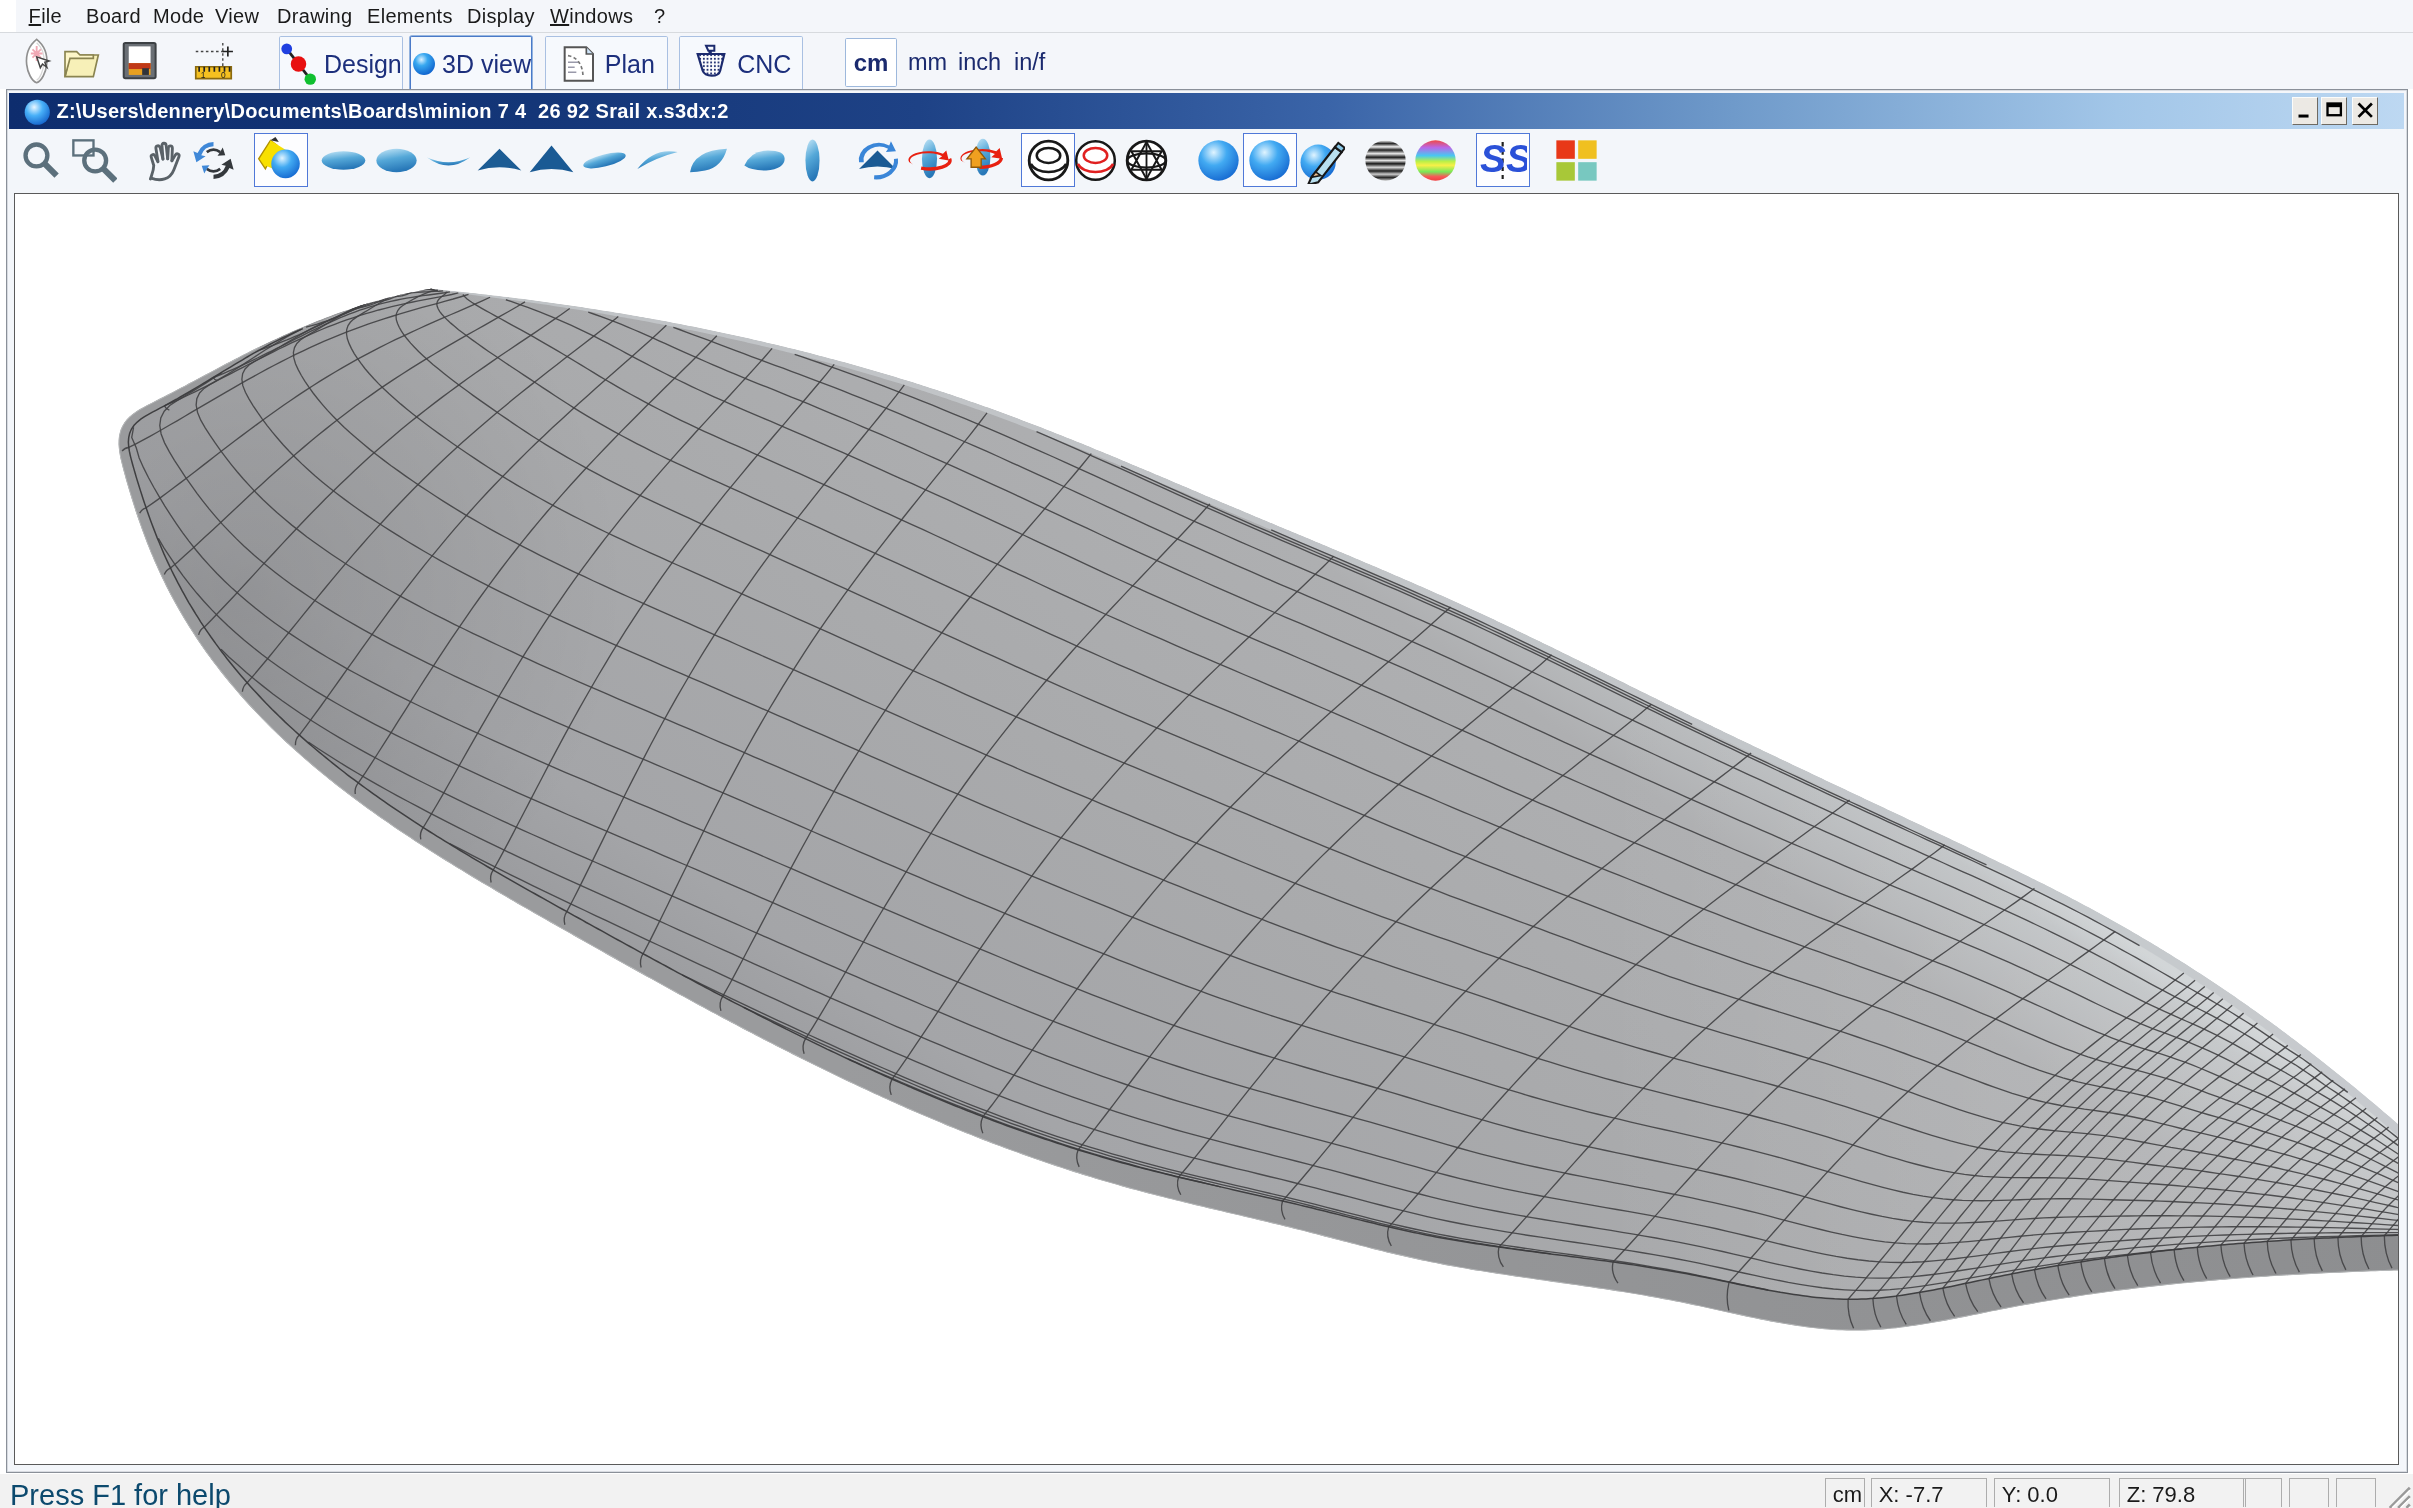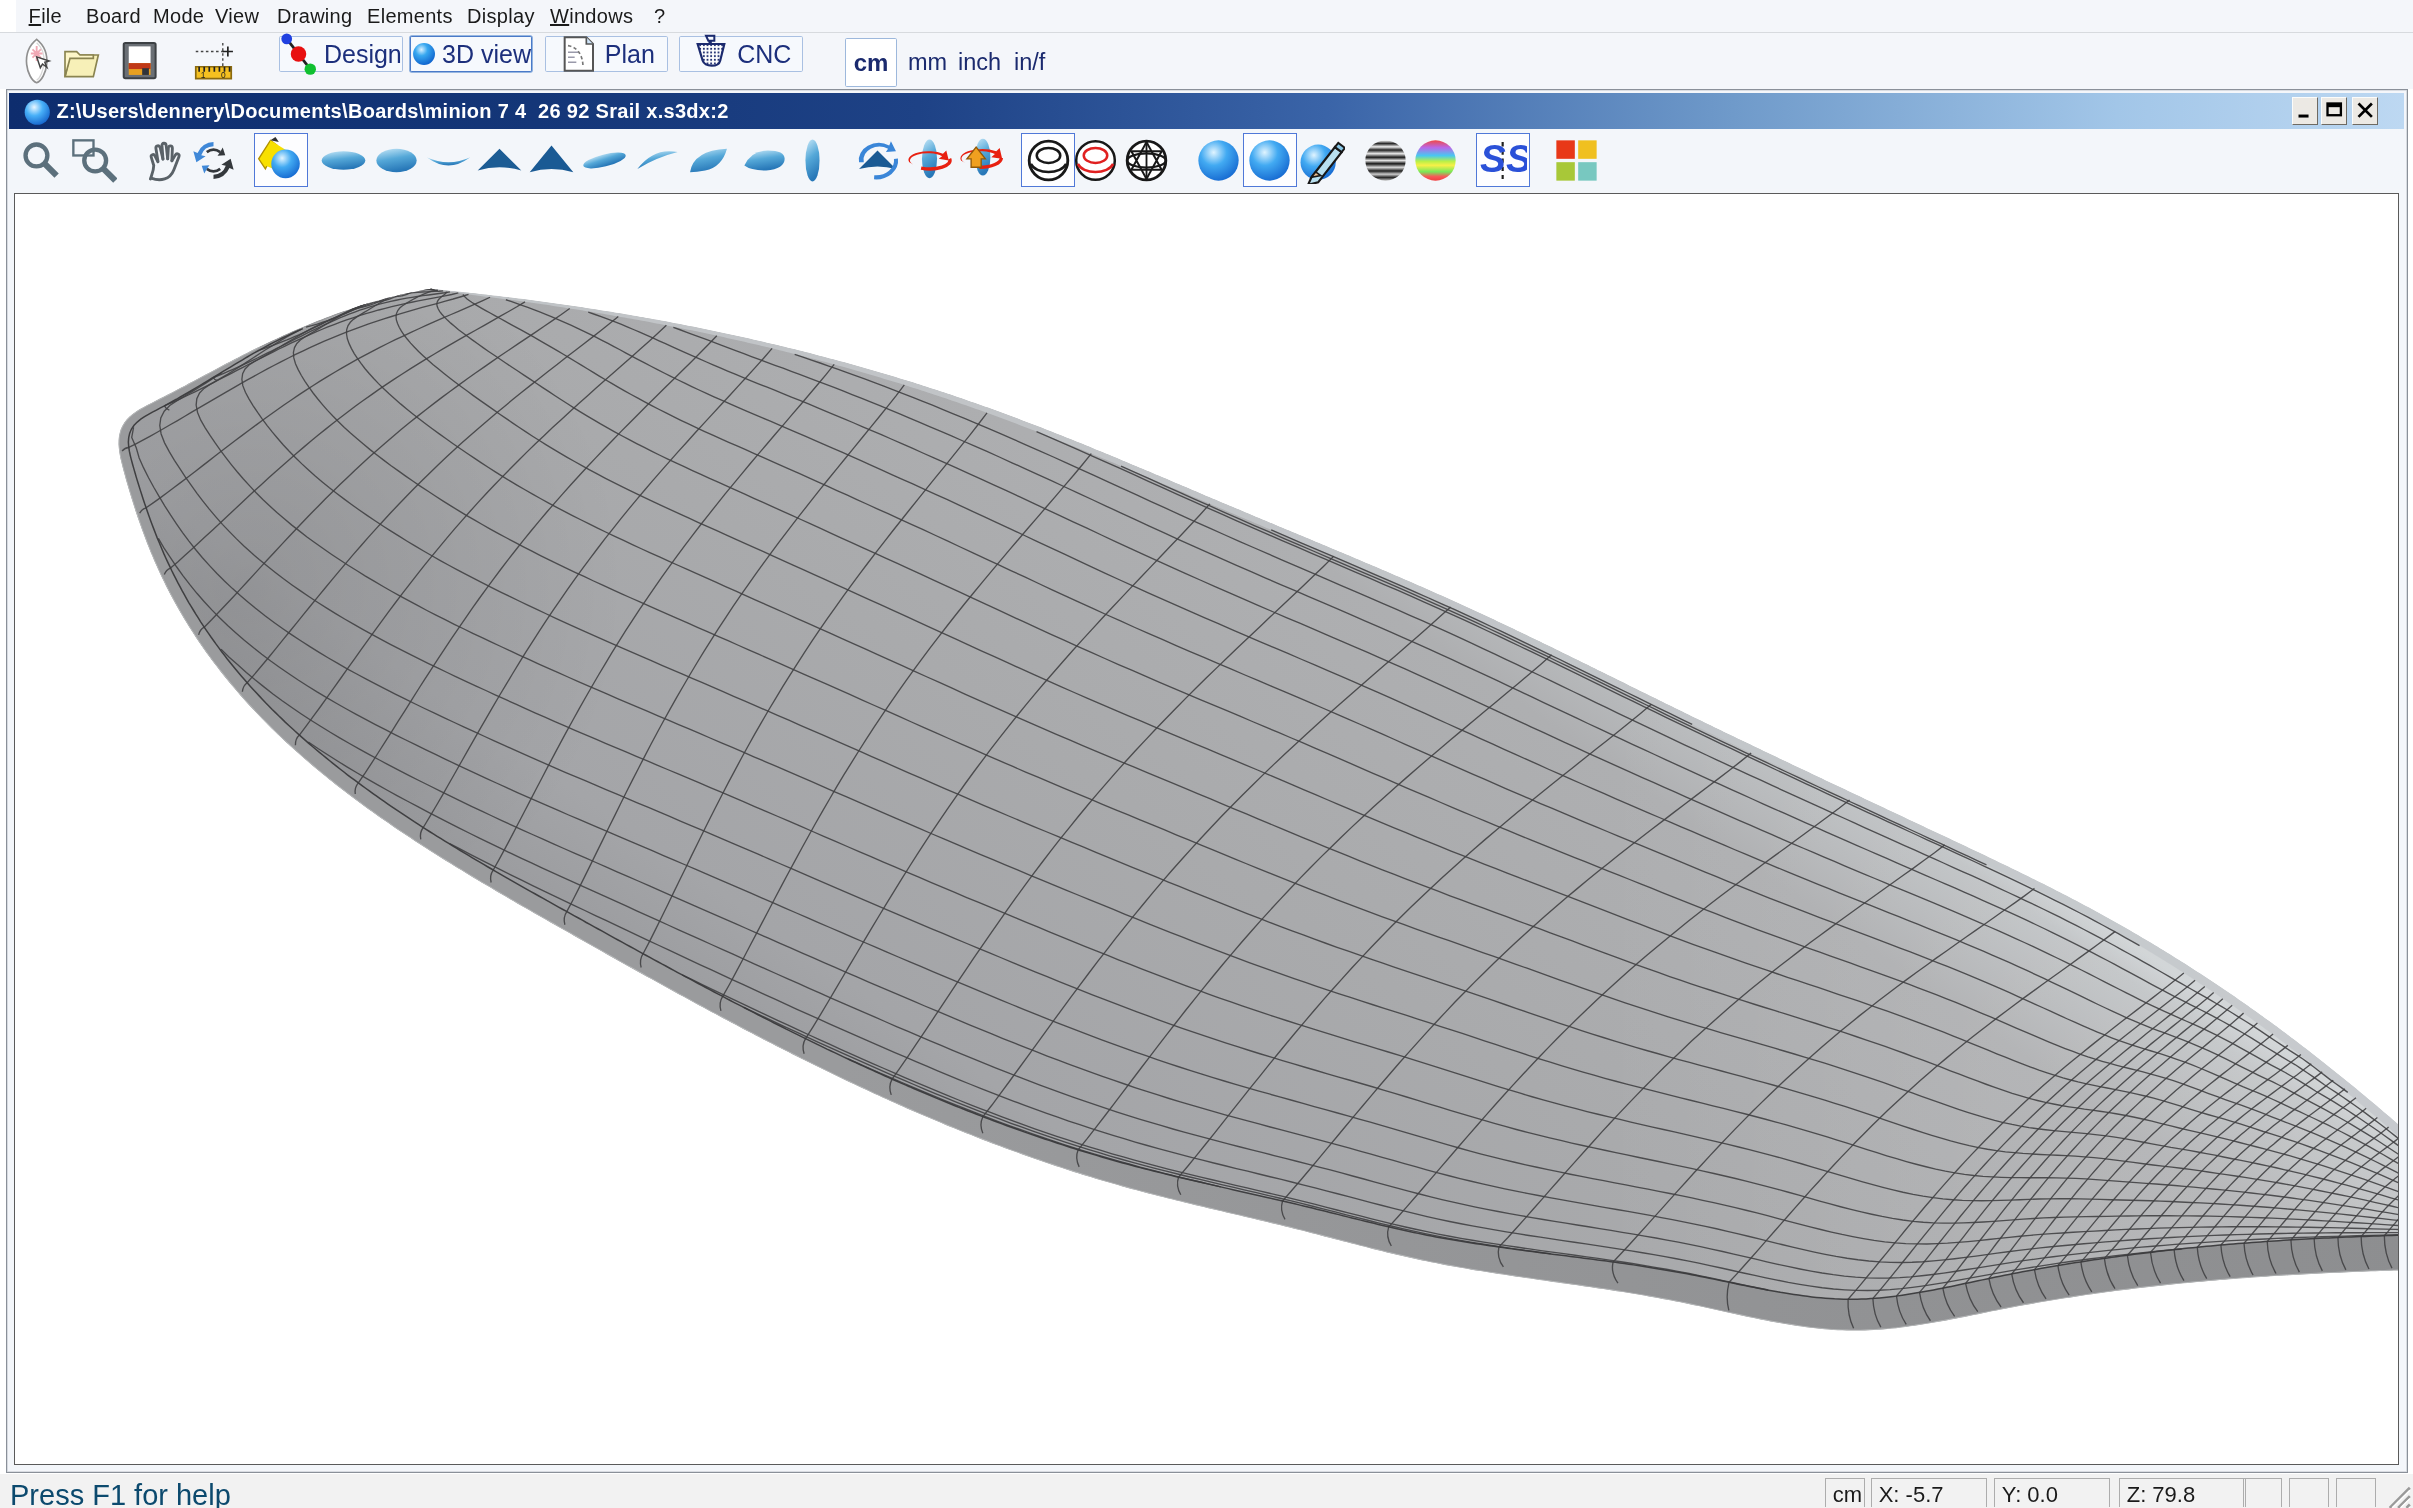--- a/index.html
+++ b/index.html
@@ -1,20 +1,20 @@
 <!DOCTYPE html>
 <html style="font-size:13.4px"><head><meta charset="utf-8">
 <style>
 *{margin:0;padding:0;box-sizing:border-box}
 html,body{width:2413px;height:1508px;overflow:hidden;background:#fff;
   font-family:"Liberation Sans",sans-serif;-webkit-font-smoothing:antialiased}
 #menubar{position:absolute;left:16px;top:0;width:2413px;height:32px;background:#f4f6fa;}
 #menubar .mi{position:absolute;top:5px;font-size:20px;color:#1a1a1a;letter-spacing:0.3px}
 #toolbar1{position:absolute;left:0;top:32px;width:2413px;height:57px;background:#f4f6fa;border-top:0.8px solid #d7dade;}
-.tbtn{position:absolute;top:3.4px;height:36px;border:1.7px solid #a9c0e2;border-radius:1.7px;background:#f6f9fd;
+.tbtn{position:absolute;top:3.4px;height:56px;border:1.7px solid #a9c0e2;border-radius:1.7px;background:#f6f9fd;
   display:flex;align-items:center;justify-content:center;font-size:25px;color:#1c2f7c;white-space:nowrap;}
 .ubtn{position:absolute;top:5px;height:49px;border:1.7px solid #9db8dc;border-radius:1.7px;background:#f6f9fd;
   display:flex;align-items:center;justify-content:center;font-size:24px;color:#222;}
 .utext{position:absolute;top:5px;height:49px;display:flex;align-items:center;font-size:23.5px;color:#1b2a6e;}
 #mdiwin{position:absolute;left:5.9px;top:89px;width:2402px;height:1384px;background:#f4f6fa;
   border:0.8px solid #8a9099;box-shadow:inset 0 0 0 0.8px #cfd4da;}
 #titlebar{position:absolute;left:2.5px;top:2.5px;right:2.5px;height:37px;
   background:linear-gradient(to right,#0e2d6e 0%,#143678 22%,#1e4286 38%,#3a64a8 55%,#6f9aca 72%,#a2c6e8 88%,#bdd8f2 100%);text-align:center;}
 #titlebar .ttext{position:absolute;left:47px;top:7.5px;font-size:20px;font-weight:bold;color:#ffffff;letter-spacing:0.3px}
 .wbtn{position:absolute;top:4.2px;width:26px;height:28px;background:#ece9e4;border:1.7px solid;
@@ -825,21 +825,21 @@
 <path d="M362.6 392.2L357.7 394.3L352.7 396.6L347.8 398.8L342.9 401.2L338.1 403.5L333.2 406.0L328.4 408.4L323.6 410.9L318.8 413.5L314.1 416.1L309.3 418.7L304.6 421.3L299.9 424.0L295.2 426.7L290.6 429.5L285.9 432.2L281.3 435.0L276.6 437.8L272.0 440.6L267.4 443.4L262.7 446.2L258.1 449.0L253.5 451.8L248.9 454.6L244.3 457.4L239.6 460.2L235.0 463.0L230.3 465.8L225.7 468.5L221.0 471.2L216.3 473.9L211.6 476.6L206.8 479.2L202.1 481.8L197.3 484.4L192.6 486.9L187.8 489.5L183.0 492.0L178.3 494.7L173.6 497.4L169.1 500.4L164.9 503.8L161.1 507.6L158.0 512.1L155.9 517.0L154.7 522.3L154.3 527.7L154.7 533.1L155.5 538.5L156.6 543.8L157.9 549.0L159.3 554.2L160.8 559.4L162.3 564.6L163.8 569.8L165.4 575.0L167.0 580.2L168.6 585.3L170.3 590.5L171.9 595.6L173.6 600.8L175.4 605.9L177.2 611.0L179.0 616.1L180.8 621.2L182.7 626.3L184.6 631.3L186.6 636.4L188.5 641.4L190.6 646.4L192.7 651.4L194.8 656.4L196.9 661.4L199.1 666.3L201.4 671.2L203.7 676.1L206.0 681.0L208.4 685.8L210.9 690.7L213.3 695.5L215.9 700.3L218.4 705.0L221.1 709.8L223.7 714.5L226.4 719.2L229.2 723.8L232.0 728.4L234.8 733.1L237.7 737.6L240.6 742.2L243.6 746.7L246.6 751.2L249.7 755.7L252.7 760.1L255.9 764.5L259.0 768.9L262.3 773.3L265.5 777.6L268.8 781.9L272.1 786.2L275.5 790.4L278.9 794.6L282.3 798.8L285.8 803.0L289.3 807.1L292.8 811.2L296.4 815.3L300.0 819.3L303.6 823.3L307.3 827.3L311.0 831.2L314.7 835.2L318.4 839.1L322.2 842.9L326.0 846.8L329.9 850.6L333.7 854.4L337.6 858.1L341.5 861.9L345.5 865.6L349.5 869.3L353.4 872.9L357.5 876.5L361.5 880.1L365.6 883.7L369.6 887.3L373.7 890.8L377.9 894.3L382.0 897.8L386.2 901.2L390.4 904.7L394.6 908.1L398.8 911.5L403.0 914.8L407.3 918.2L411.6 921.5L415.8 924.8L420.2 928.1L424.5 931.3L428.8 934.5L433.2 937.7L437.5 940.9L441.9 944.1L446.3 947.3L450.7 950.4L455.2 953.5L459.6 956.6L464.1 959.7L468.5 962.7L473.0 965.8L477.5 968.8L482.0 971.8L486.5 974.8L491.0 977.8L495.5 980.8L500.1 983.7L504.6 986.6L509.2 989.6L513.7 992.5L518.3 995.4L522.9 998.2L527.5 1001.1L532.1 1003.9L536.7 1006.8L541.3 1009.6L545.9 1012.4L550.5 1015.2L555.2 1018.0L559.8 1020.8L564.5 1023.6L569.1 1026.3L573.8 1029.1L578.4 1031.8L583.1 1034.6L587.8 1037.3L592.5 1040.0L597.2 1042.7L601.8 1045.4L606.5 1048.1L611.2 1050.8L615.9 1053.5L620.6 1056.2L625.3 1058.8L630.0 1061.5L634.8 1064.2L639.5 1066.8L644.2 1069.5L648.9 1072.1L653.6 1074.8L658.4 1077.4L663.1 1080.0L667.8 1082.7L672.5 1085.3L677.3 1087.9L682.0 1090.6L686.7 1093.2L691.5 1095.8L696.2 1098.4L700.9 1101.1L705.7 1103.7L710.4 1106.3L715.1 1108.9L719.9 1111.5L724.6 1114.2L729.3 1116.8L734.1 1119.4L738.8 1122.0L743.6 1124.6L748.3 1127.2L753.0 1129.8L757.8 1132.4L762.5 1135.0L767.3 1137.6L772.0 1140.2L776.8 1142.8L781.5 1145.4L786.3 1148.0L791.0 1150.6L795.8 1153.1L800.6 1155.7L805.3 1158.3L810.1 1160.9L814.8 1163.4L819.6 1166.0L824.4 1168.5L829.2 1171.1L833.9 1173.6L838.7 1176.2L843.5 1178.7L848.3 1181.3L853.0 1183.8L857.8 1186.3L862.6 1188.8L867.4 1191.3L872.2 1193.9L877.0 1196.4L881.8 1198.9L886.6 1201.3L891.4 1203.8L896.2 1206.3L901.0 1208.8L905.8 1211.3L910.7 1213.7L915.5 1216.2L920.3 1218.6L925.1 1221.1L930.0 1223.5L934.8 1225.9L939.6 1228.4L944.5 1230.8L949.3 1233.2L954.2 1235.6L959.0 1238.0L963.9 1240.4L968.7 1242.7L973.6 1245.1L978.5 1247.5L983.4 1249.8L988.2 1252.2L993.1 1254.5L998.0 1256.8L1002.9 1259.1L1007.8 1261.5L1012.7 1263.8L1017.6 1266.1L1022.5 1268.3L1027.4 1270.6L1032.3 1272.9L1037.2 1275.1L1042.2 1277.4L1047.1 1279.6L1052.0 1281.8L1056.9 1284.1L1061.9 1286.3L1066.8 1288.5L1071.8 1290.6L1076.7 1292.8L1081.7 1295.0L1086.7 1297.1L1091.6 1299.3L1096.6 1301.4L1101.6 1303.5L1106.6 1305.6L1111.6 1307.7L1116.6 1309.8L1121.6 1311.9L1126.6 1313.9L1131.6 1316.0L1136.6 1318.0L1141.6 1320.1L1146.6 1322.1L1151.6 1324.1L1156.7 1326.1L1161.7 1328.0L1166.8 1330.0L1171.8 1331.9L1176.9 1333.9L1181.9 1335.8L1187.0 1337.7L1192.0 1339.6L1197.1 1341.5L1202.2 1343.4L1207.3 1345.2L1212.4 1347.0L1217.5 1348.9L1222.6 1350.7L1227.7 1352.5L1232.8 1354.3L1237.9 1356.0L1243.0 1357.8L1248.1 1359.5L1253.3 1361.2L1258.4 1362.9L1263.5 1364.6L1268.7 1366.3L1273.8 1368.0L1279.0 1369.6L1284.2 1371.2L1289.3 1372.9L1294.5 1374.5L1299.7 1376.0L1304.8 1377.6L1310.0 1379.1L1315.2 1380.7L1320.4 1382.2L1325.6 1383.7L1330.8 1385.2L1336.0 1386.6L1341.2 1388.1L1346.5 1389.5L1351.7 1390.9L1356.9 1392.3L1362.1 1393.7L1367.4 1395.1L1372.6 1396.4L1377.9 1397.7L1383.1 1399.0L1388.4 1400.3L1393.6 1401.6L1398.9 1402.9L1404.1 1404.2L1409.4 1405.4L1414.7 1406.7L1419.9 1407.9L1425.2 1409.2L1430.5 1410.4L1435.8 1411.6L1441.0 1412.8L1446.3 1414.0L1451.6 1415.2L1456.9 1416.4L1462.1 1417.6L1467.4 1418.8L1472.7 1420.0L1478.0 1421.2L1483.2 1422.4L1488.5 1423.6L1493.8 1424.8L1499.1 1426.0L1504.4 1427.2L1509.6 1428.4L1514.9 1429.6L1520.2 1430.8L1525.5 1432.0L1530.7 1433.2L1536.0 1434.4L1541.3 1435.7L1546.5 1436.9L1551.8 1438.2L1557.1 1439.4L1562.3 1440.7L1567.6 1442.0L1572.8 1443.3L1578.1 1444.6L1583.3 1445.9L1588.6 1447.2L1593.8 1448.5L1599.1 1449.8L1604.3 1451.2L1609.6 1452.5L1614.8 1453.8L1620.1 1455.1L1625.3 1456.4L1630.6 1457.7L1635.8 1459.0L1641.1 1460.2L1646.4 1461.5L1651.6 1462.8L1656.9 1464.0L1662.2 1465.2L1667.4 1466.5L1672.7 1467.6L1678.0 1468.8L1683.3 1470.0L1688.6 1471.1L1693.9 1472.2L1699.2 1473.3L1704.5 1474.4L1709.8 1475.4L1715.1 1476.4L1720.4 1477.4L1725.7 1478.4L1731.1 1479.3L1736.4 1480.2L1741.7 1481.1L1747.1 1482.0L1752.4 1482.9L1757.8 1483.7L1763.1 1484.5L1768.5 1485.3L1773.8 1486.1L1779.2 1486.9L1784.5 1487.7L1789.9 1488.5L1795.2 1489.2L1800.6 1490.0L1806.0 1490.7L1811.3 1491.4L1816.7 1492.1L1822.1 1492.8L1827.4 1493.5L1832.8 1494.2L1838.2 1494.9L1843.5 1495.6L1848.9 1496.3L1854.3 1497.0L1859.6 1497.6L1865.0 1498.3L1870.4 1499.0L1875.7 1499.7L1881.1 1500.4L1886.5 1501.1L1891.8 1501.8L1897.2 1502.5L1902.6 1503.2L1907.9 1503.9L1913.3 1504.6L1918.7 1505.3L1924.0 1506.0L1929.4 1506.8L1934.7 1507.5L1940.1 1508.3L1945.4 1509.1L1950.8 1509.8L1956.2 1510.6L1961.5 1511.5L1966.9 1512.3L1972.2 1513.1L1977.5 1514.0L1982.9 1514.9L1988.2 1515.8L1993.5 1516.7L1998.9 1517.6L2004.2 1518.5L2009.5 1519.5L2014.8 1520.5L2020.2 1521.5L2025.5 1522.5L2030.8 1523.6L2036.1 1524.7L2041.4 1525.7L2046.7 1526.8L2052.0 1527.9L2057.3 1529.0L2062.6 1530.1L2067.9 1531.2L2073.2 1532.3L2078.5 1533.4L2083.8 1534.5L2089.1 1535.5L2094.4 1536.6L2099.7 1537.6L2105.0 1538.7L2110.3 1539.7L2115.7 1540.7L2121.0 1541.6L2126.3 1542.6L2131.7 1543.4L2137.0 1544.3L2142.3 1545.1L2147.7 1545.9L2153.1 1546.6L2158.4 1547.3L2163.8 1548.0L2169.2 1548.6L2174.6 1549.1L2180.0 1549.5L2185.4 1549.9L2190.8 1550.3L2196.2 1550.5L2201.6 1550.7L2207.0 1550.8L2212.4 1550.8L2217.8 1550.8L2223.2 1550.6L2228.6 1550.4L2234.0 1550.0L2239.4 1549.7L2244.8 1549.2L2250.2 1548.7L2255.6 1548.1L2260.9 1547.5L2266.3 1546.8L2271.7 1546.0L2277.0 1545.2L2282.4 1544.4L2287.7 1543.5L2293.0 1542.6L2298.4 1541.7L2303.7 1540.7L2309.0 1539.7L2314.3 1538.7L2319.6 1537.6L2324.9 1536.5L2330.2 1535.5L2335.5 1534.4L2340.8 1533.3L2346.1 1532.1L2351.4 1531.0L2356.7 1529.9L2362.0 1528.8L2367.3 1527.7L2372.6 1526.6L2377.9 1525.5L2383.2 1524.4L2388.5 1523.3L2393.8 1522.2L2399.1 1521.2L2404.4 1520.1L2409.7 1519.1L2415.1 1518.1L2420.4 1517.1L2425.7 1516.1L2431.0 1515.2L2436.4 1514.2L2441.7 1513.3L2447.0 1512.3L2452.3 1511.4L2457.7 1510.5L2463.0 1509.7L2468.4 1508.8L2473.7 1507.9L2479.1 1507.1L2484.4 1506.3L2489.7 1505.4L2495.1 1504.6L2500.5 1503.8L2505.8 1503.1L2511.2 1502.3L2516.5 1501.5L2521.9 1500.8L2527.2 1500.0L2532.6 1499.3L2538.0 1498.6L2543.3 1497.9L2548.7 1497.2L2554.1 1496.5L2559.4 1495.9L2564.8 1495.2L2570.2 1494.6L2575.6 1493.9L2580.9 1493.3L2586.3 1492.7L2591.7 1492.1L2597.1 1491.5L2602.4 1491.0L2607.8 1490.4L2613.2 1489.8L2618.6 1489.3L2624.0 1488.7L2629.4 1488.2L2634.7 1487.7L2640.1 1487.2L2645.5 1486.7L2650.9 1486.2L2656.3 1485.8L2661.7 1485.3L2667.1 1484.9L2672.5 1484.4L2677.9 1484.0L2683.3 1483.6L2688.7 1483.1L2694.1 1482.7L2699.5 1482.4L2704.9 1482.0L2710.3 1481.6L2715.7 1481.2L2721.1 1480.9L2726.5 1480.5L2731.9 1480.2L2737.3 1479.9L2742.7 1479.6L2748.1 1479.3L2753.5 1479.0L2758.9 1478.7L2764.3 1478.4L2769.7 1478.1L2775.1 1477.8L2780.5 1477.6L2785.9 1477.3L2791.3 1477.1L2796.7 1476.9L2802.1 1476.6L2807.5 1476.4L2812.9 1476.2L2818.3 1476.0L2823.7 1475.8L2829.1 1475.6L2834.5 1475.4L2840.0 1475.2L2845.4 1475.0L2850.8 1474.8L2856.2 1474.6L2861.6 1474.4L2867.0 1474.3L2872.4 1474.1L2877.8 1474.0L2883.2 1473.8L2888.6 1473.6L2894.0 1473.5L2899.5 1473.4L2904.9 1473.2L2910.3 1473.1L2915.7 1472.9L2921.1 1472.8L2926.5 1472.7L2931.9 1472.6L2937.3 1472.4L2942.7 1472.3L2948.1 1472.2L2953.5 1472.1L2959.0 1472.0L2964.4 1471.9L2969.8 1471.8L2975.2 1471.6L2980.6 1471.5L2986.0 1471.4L2991.4 1471.3L2996.8 1471.2L3002.2 1471.1L3007.7 1471.0L3013.1 1471.0L3018.5 1470.9L3023.9 1470.8L3029.3 1470.7L3034.7 1470.6L3040.1 1470.5L3045.5 1470.4L3050.9 1470.3L3056.3 1470.2L3061.8 1470.1L3067.2 1470.0L3072.6 1469.9L3078.0 1469.9L3083.4 1469.8L3088.8 1469.7L3094.2 1469.6L3099.6 1469.5L3105.0 1469.4L3110.4 1469.3L3115.9 1469.2L3121.3 1469.1L3126.7 1469.0L3132.1 1468.9L3137.5 1468.8L3142.9 1468.7L3148.3 1468.6L3153.7 1468.5L3159.1 1468.3" fill="none" stroke="#3a3a3c" stroke-width="1.8" stroke-opacity="0.95"></path>
 </g>
 
     </svg>
   </div>
     </div>
 </div>
 <div id="statusbar">
   <span class="sf1">Press F1 for help</span>
   <div class="scell" style="left:1825px;width:40px">cm</div>
-  <div class="scell" style="left:1871px;width:116px">X: -5.7</div>
+  <div class="scell" style="left:1871px;width:116px">X: -7.7</div>
   <div class="scell" style="left:1994px;width:116px">Y: 0.0</div>
   <div class="scell" style="left:2119px;width:127px">Z: 79.8</div>
   <div class="scell" style="left:2243px;width:39px"></div>
   <div class="scell" style="left:2289px;width:40px"></div>
   <div class="scell" style="left:2336px;width:40px"></div>
   <svg style="position:absolute;right:1.7px;top:6.7px" width="28.5" height="28.5" viewBox="0 0 17 17">
     <g stroke="#9a9a9a" stroke-width="1.6">
         <path d="M16 4L4 16M16 9L9 16M16 14l-2 2"></path>
       </g>
     <g stroke="#fff" stroke-width="0.8">

